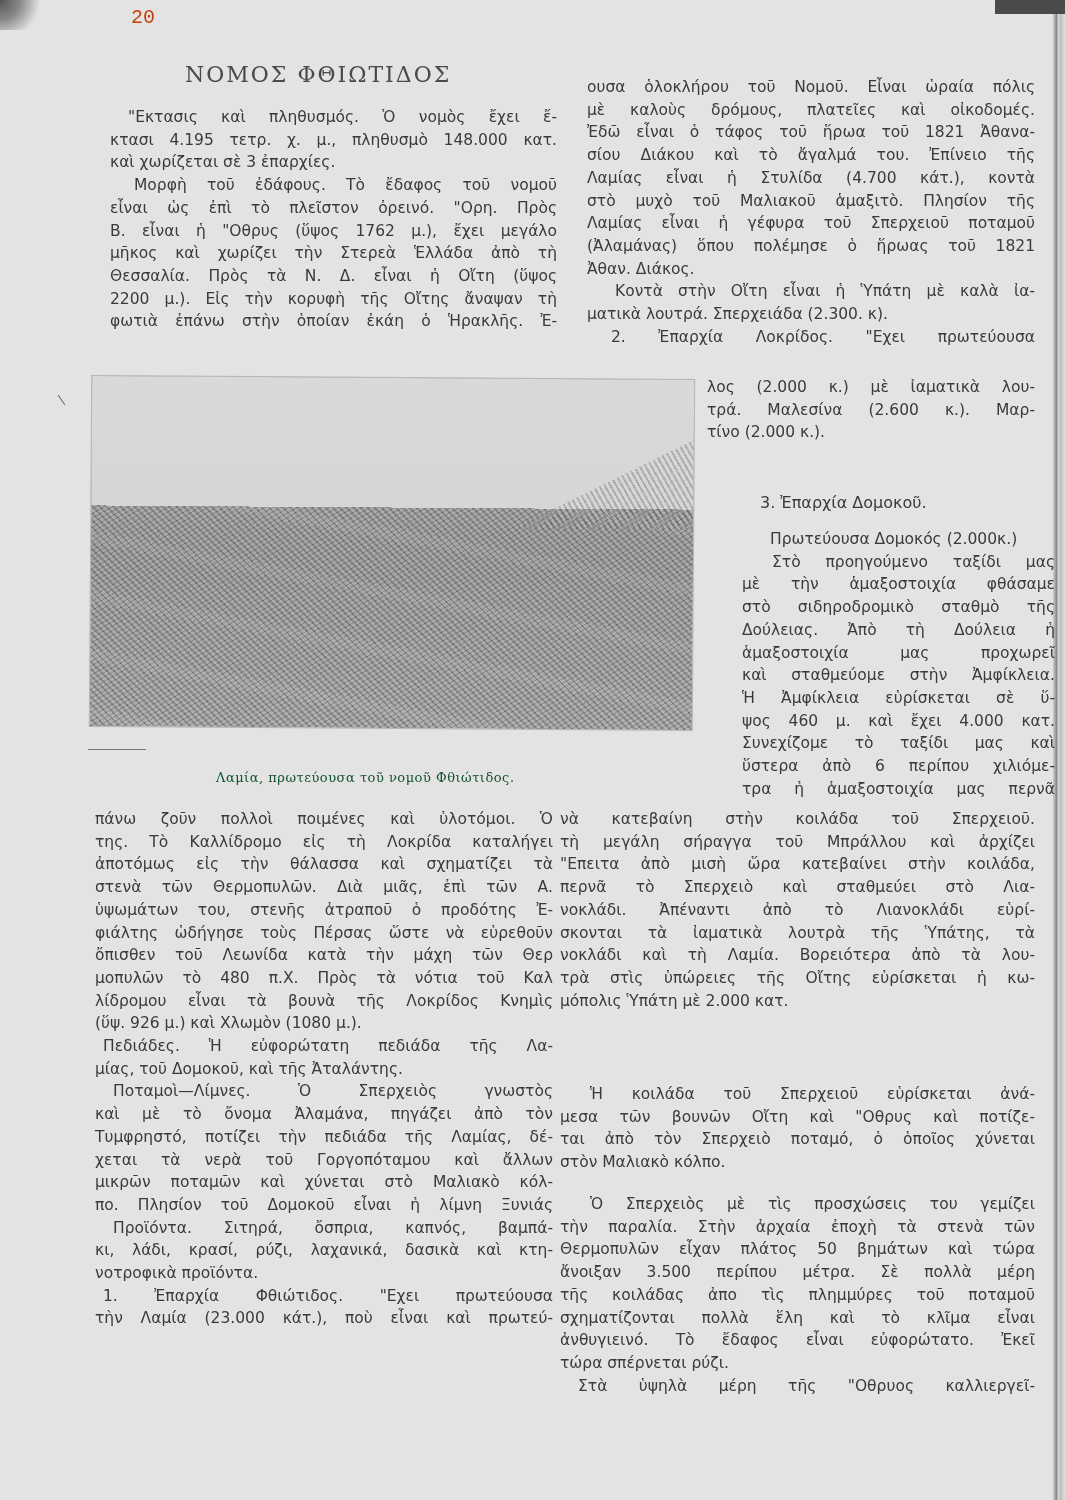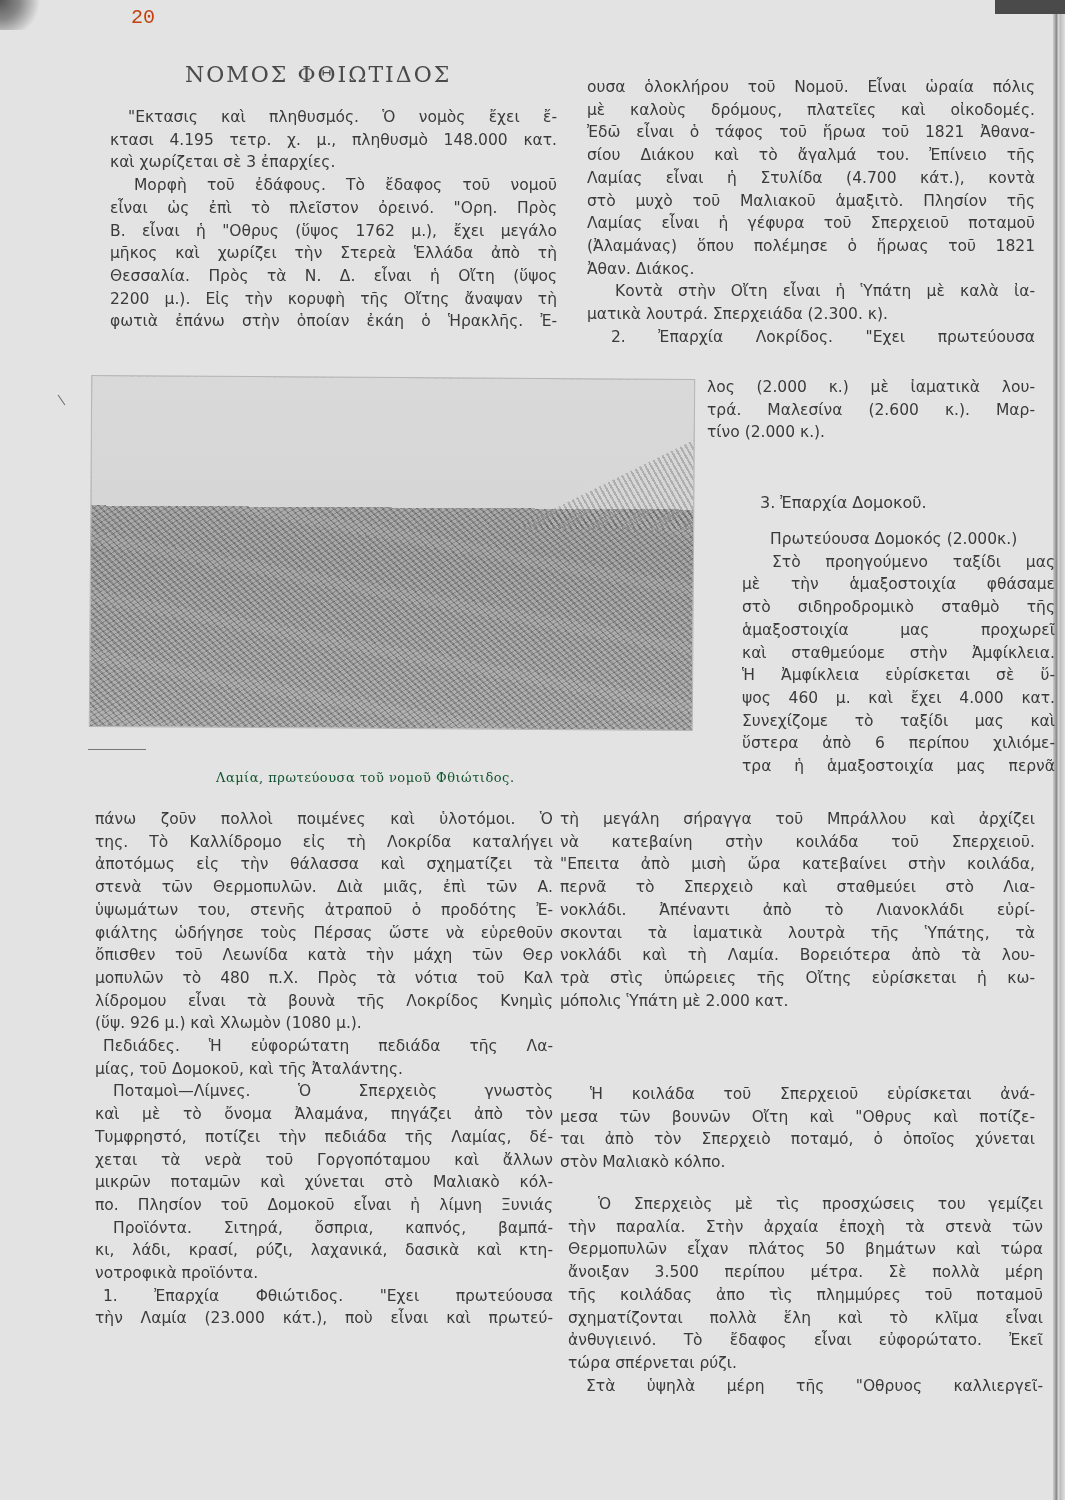--- a/index.html
+++ b/index.html
@@ -82,20 +82,21 @@
   <span class="line">λος (2.000 κ.) μὲ ἰαματικὰ λου-</span>
   <span class="line">τρά. Μαλεσίνα (2.600 κ.). Μαρ-</span>
   <span class="line last">τίνο (2.000 κ.).</span>
 </div>
 <div class="col" style="left:760px; top:492px; font-size:16px;">3. Ἐπαρχία Δομοκοῦ.</div>
 <div class="col" style="left:722px; top:528px; width:313px;margin-left:20px;">
   <span class="line last" style="padding-left:28px">Πρωτεύουσα Δομοκός (2.000κ.)</span>
   <span class="line" style="padding-left:30px">Στὸ προηγούμενο ταξίδι μας</span>
   <span class="line">μὲ τὴν ἁμαξοστοιχία φθάσαμε</span>
   <span class="line">στὸ σιδηροδρομικὸ σταθμὸ τῆς</span>
+  <span class="line">Δούλειας. Ἀπὸ τὴ Δούλεια ἡ</span>
   <span class="line">ἁμαξοστοιχία μας προχωρεῖ</span>
   <span class="line">καὶ σταθμεύομε στὴν Ἀμφίκλεια.</span>
   <span class="line">Ἡ Ἀμφίκλεια εὑρίσκεται σὲ ὕ-</span>
   <span class="line">ψος 460 μ. καὶ ἔχει 4.000 κατ.</span>
   <span class="line">Συνεχίζομε τὸ ταξίδι μας καὶ</span>
   <span class="line">ὕστερα ἀπὸ 6 περίπου χιλιόμε-</span>
   <span class="line">τρα ἡ ἁμαξοστοιχία μας περνᾶ</span>
 </div>
 
 <div class="photo">
@@ -124,37 +125,37 @@
   <span class="line">μικρῶν ποταμῶν καὶ χύνεται στὸ Μαλιακὸ κόλ-</span>
   <span class="line">πο. Πλησίον τοῦ Δομοκοῦ εἶναι ἡ λίμνη Ξυνιάς</span>
   <span class="line" style="padding-left:18px">Προϊόντα. Σιτηρά, ὄσπρια, καπνός, βαμπά-</span>
   <span class="line">κι, λάδι, κρασί, ρύζι, λαχανικά, δασικὰ καὶ κτη-</span>
   <span class="line last">νοτροφικὰ προϊόντα.</span>
   <span class="line" style="padding-left:8px">1. Ἐπαρχία Φθιώτιδος. "Εχει πρωτεύουσα</span>
   <span class="line">τὴν Λαμία (23.000 κάτ.), ποὺ εἶναι καὶ πρωτεύ-</span>
 </div>
 
 <div class="col" style="left:560px; top:808px; width:475px;">
+  <span class="line">νὰ κατεβαίνη στὴν κοιλάδα τοῦ Σπερχειοῦ.</span>
   <span class="line">τὴ μεγάλη σήραγγα τοῦ Μπράλλου καὶ ἀρχίζει</span>
-  <span class="line">νὰ κατεβαίνη στὴν κοιλάδα τοῦ Σπερχειοῦ.</span>
   <span class="line">"Επειτα ἀπὸ μισὴ ὥρα κατεβαίνει στὴν κοιλάδα,</span>
   <span class="line">περνᾶ τὸ Σπερχειὸ καὶ σταθμεύει στὸ Λια-</span>
   <span class="line">νοκλάδι. Ἀπέναντι ἀπὸ τὸ Λιανοκλάδι εὑρί-</span>
   <span class="line">σκονται τὰ ἰαματικὰ λουτρὰ τῆς Ὑπάτης, τὰ</span>
   <span class="line">νοκλάδι καὶ τὴ Λαμία. Βορειότερα ἀπὸ τὰ λου-</span>
   <span class="line">τρὰ στὶς ὑπώρειες τῆς Οἴτης εὑρίσκεται ἡ κω-</span>
   <span class="line last">μόπολις Ὑπάτη μὲ 2.000 κατ.</span>
 </div>
 <div class="col" style="left:560px; top:1083px; width:475px;">
   <span class="line" style="padding-left:30px">Ἡ κοιλάδα τοῦ Σπερχειοῦ εὑρίσκεται ἀνά-</span>
   <span class="line">μεσα τῶν βουνῶν Οἴτη καὶ "Οθρυς καὶ ποτίζε-</span>
   <span class="line">ται ἀπὸ τὸν Σπερχειὸ ποταμό, ὁ ὁποῖος χύνεται</span>
   <span class="line last">στὸν Μαλιακὸ κόλπο.</span>
 </div>
-<div class="col" style="left:560px; top:1193px; width:475px;margin-left:8px;">
+<div class="col" style="left:560px; top:1193px; width:475px;">
   <span class="line" style="padding-left:30px">Ὁ Σπερχειὸς μὲ τὶς προσχώσεις του γεμίζει</span>
   <span class="line">τὴν παραλία. Στὴν ἀρχαία ἐποχὴ τὰ στενὰ τῶν</span>
   <span class="line">Θερμοπυλῶν εἶχαν πλάτος 50 βημάτων καὶ τώρα</span>
   <span class="line">ἄνοιξαν 3.500 περίπου μέτρα. Σὲ πολλὰ μέρη</span>
   <span class="line">τῆς κοιλάδας ἀπο τὶς πλημμύρες τοῦ ποταμοῦ</span>
   <span class="line">σχηματίζονται πολλὰ ἕλη καὶ τὸ κλῖμα εἶναι</span>
   <span class="line">ἀνθυγιεινό. Τὸ ἔδαφος εἶναι εὐφορώτατο. Ἐκεῖ</span>
   <span class="line last">τώρα σπέρνεται ρύζι.</span>
   <span class="line" style="padding-left:18px">Στὰ ὑψηλὰ μέρη τῆς "Οθρυος καλλιεργεῖ-</span>
 </div>

